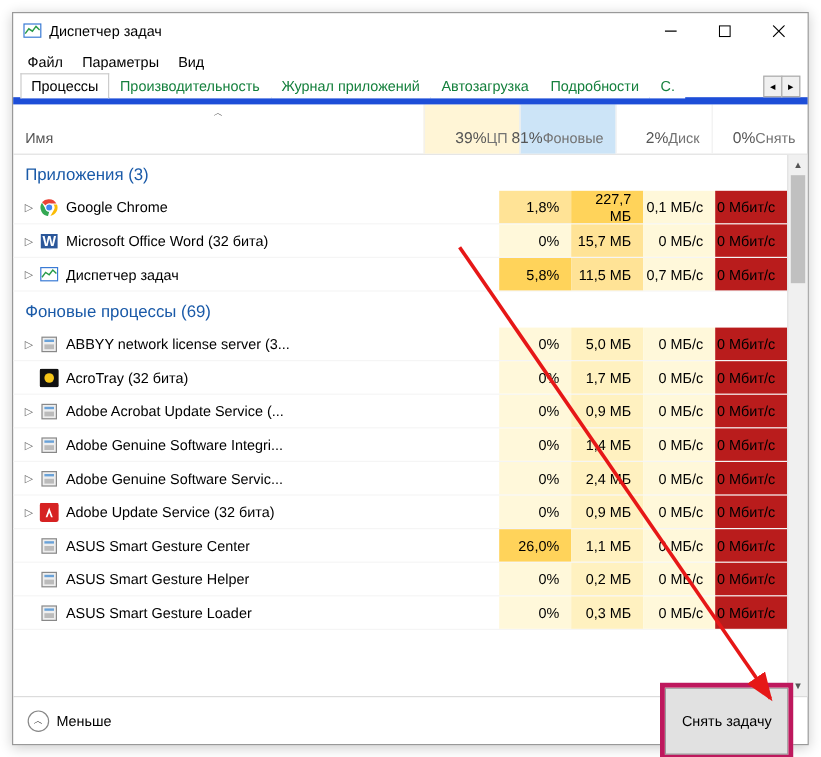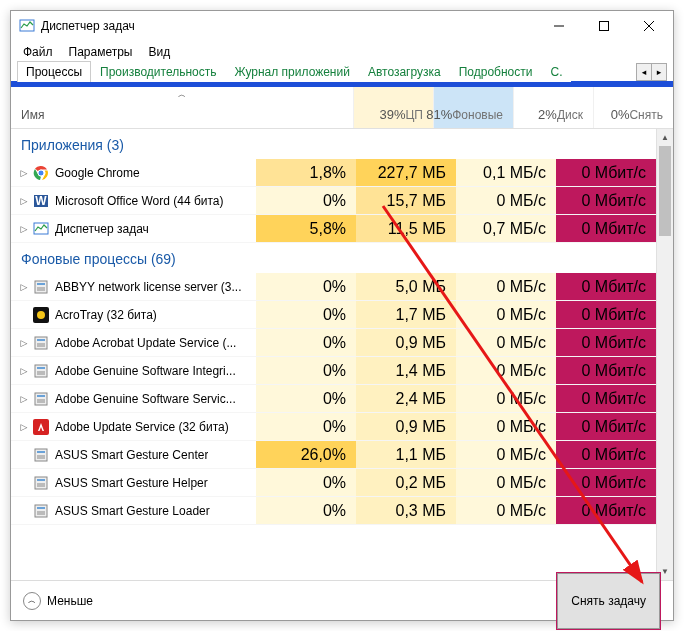--- a/index.html
+++ b/index.html
@@ -28,34 +28,34 @@
 .col.hotter{background:#ffe9a8}
 .col.hov{background:#cce4f7}
 .scrollwrap{flex:1;display:flex;overflow:hidden}
 .list{flex:1;overflow:hidden}
 .group-header{padding:8px 3px 6px 10px;color:#1a5aa8;font-size:14px}
 .row{display:flex;height:28px;align-items:center;border-bottom:1px solid #f5f5f5}
 .row .namecell{flex:1;display:flex;align-items:center;padding-left:6px;overflow:hidden}
 .expander{width:14px;font-size:9px;color:#666;text-align:center;cursor:pointer}
 .proc-icon{width:16px;height:16px;margin:0 6px 0 2px;display:flex;align-items:center;justify-content:center;font-size:10px;border-radius:2px}
 .proc-name{white-space:nowrap;overflow:hidden;text-overflow:ellipsis}
-.cell{width:100px;text-align:right;padding-right:10px;height:100%;display:flex;align-items:center;justify-content:flex-end;font-size:16px}
-.bg-none{background:#be185d}
+.cell{width:60px;text-align:right;padding-right:10px;height:100%;display:flex;align-items:center;justify-content:flex-end;font-size:12px}
+.bg-none{background:#b91c1c}
 .bg-vlight{background:#fff8da}
 .bg-light{background:#fff1c0}
 .bg-med{background:#ffe396}
 .bg-dark{background:#ffd35a}
 .scrollbar{width:17px;background:#f0f0f0;border-left:1px solid #e0e0e0;display:flex;flex-direction:column}
 .sb-arrow{height:17px;display:flex;align-items:center;justify-content:center;font-size:8px;color:#555;cursor:pointer}
 .sb-track{flex:1;position:relative}
 .sb-thumb{position:absolute;left:2px;right:2px;top:0;height:90px;background:#c0c0c0;border-radius:0}
 .footer{height:40px;border-top:1px solid #dcdcdc;display:flex;align-items:center;padding:0 12px}
 .less-btn{display:flex;align-items:center;gap:6px;cursor:pointer;font-size:12px}
 .circ{width:18px;height:18px;border:1px solid #888;border-radius:50%;display:flex;align-items:center;justify-content:center;font-size:8px}
-.end-task{margin-left:auto;padding:21px 14px;border:1px solid #be185d;background:#e1e1e1;font-size:12px;cursor:pointer;box-shadow:0 0 0 1px #999 inset}
+.end-task{margin-left:auto;padding:21px 14px;border:4px solid #be185d;background:#e1e1e1;font-size:12px;cursor:pointer;box-shadow:0 0 0 1px #999 inset}
 .arrow-overlay{position:absolute;pointer-events:none;left:0;top:0;width:100%;height:100%;z-index:50}
 </style>
 </head>
 <body>
 
 <div class="window">
 
   <div class="titlebar">
     <span class="icon">
       <svg width="16" height="16" viewBox="0 0 16 16">
@@ -153,21 +153,21 @@
         </div>
         <div class="row">
           <div class="namecell">
             <span class="expander">▷</span>
             <span class="proc-icon">
               <svg width="16" height="16" viewBox="0 0 16 16">
                 <rect x="1" y="2" width="14" height="12" fill="#2b579a"></rect>
                 <text x="8" y="12" text-anchor="middle" fill="#fff" font-size="10" font-weight="bold">W</text>
               </svg>
             </span>
-            <span class="proc-name">Microsoft Office Word (44 бита)</span>
+            <span class="proc-name">Microsoft Office Word (32 бита)</span>
           </div>
           <div class="cell bg-vlight">0%</div>
           <div class="cell bg-med">15,7 МБ</div>
           <div class="cell bg-vlight">0 МБ/с</div>
           <div class="cell bg-none">0 Мбит/с</div>
         </div>
         <div class="row">
           <div class="namecell">
             <span class="expander">▷</span>
             <span class="proc-icon">

